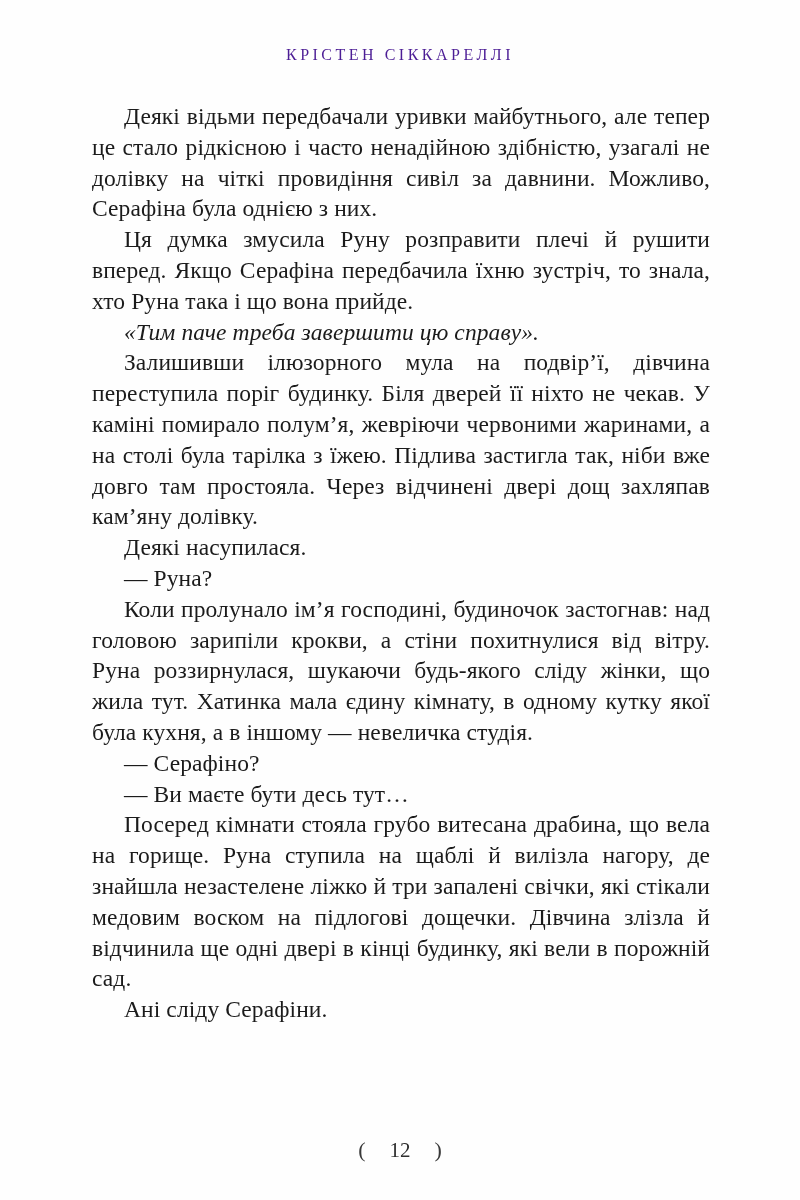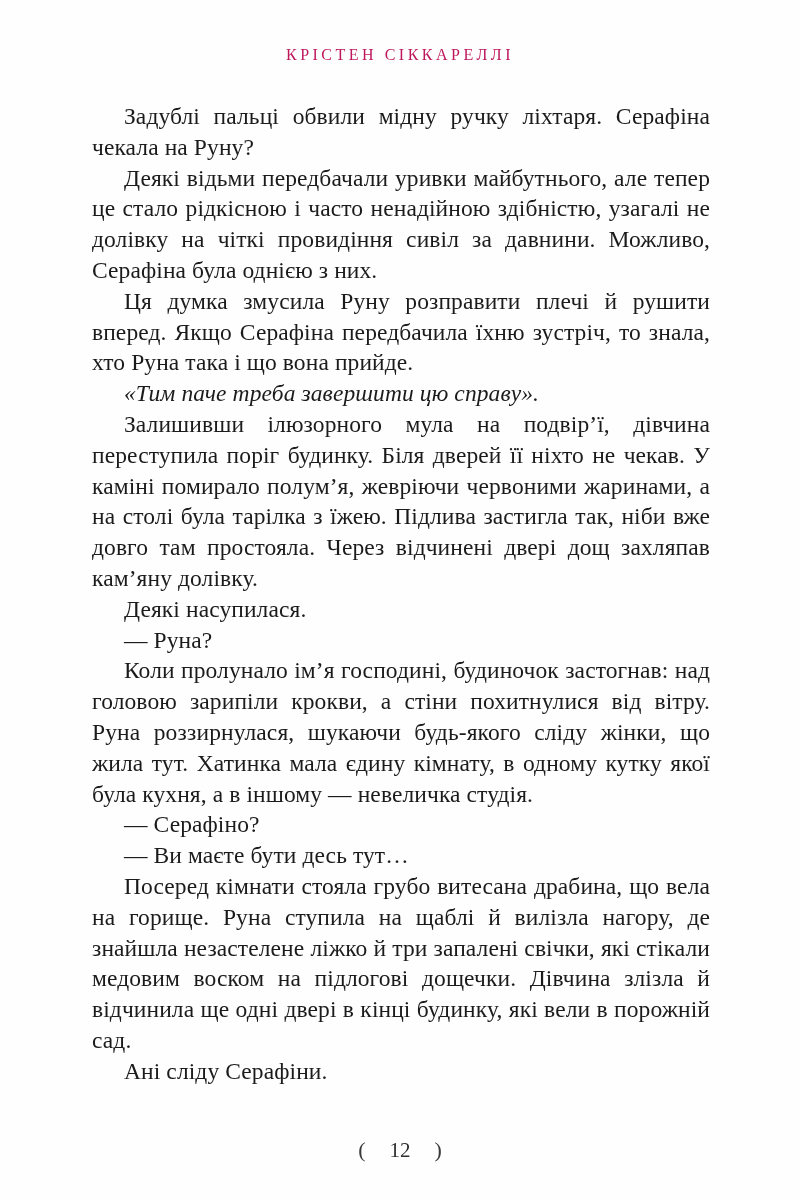--- a/index.html
+++ b/index.html
@@ -18,21 +18,21 @@
   }
   .running-header {
     position: absolute;
     top: 46px;
     left: 0;
     width: 100%;
     text-align: center;
     font-size: 16px;
     font-weight: 400;
     letter-spacing: 3.5px;
-    color: #be185d;
+    color: #4c1d95;
     text-transform: uppercase;
   }
   .page-body {
     position: absolute;
     top: 101px;
     left: 92px;
     width: 618px;
     hyphens: auto;
     -webkit-hyphens: auto;
   }
@@ -66,21 +66,20 @@
 </style>
 </head>
 <body>
 
 <div class="page">
 
   <header class="running-header">КРІСТЕН СІККАРЕЛЛІ</header>
 
   <main class="page-body">
 
-  <p class="para">Задублі пальці обвили мідну ручку ліхтаря. Серафіна чекала на Руну?</p>
       <p class="para">Деякі відьми передбачали уривки майбутнього, але тепер це стало рідкісною і часто ненадійною здібністю, узагалі не долівку на чіткі провидіння сивіл за давнини. Можливо, Серафіна була однією з них.</p>
       <p class="para">Ця думка змусила Руну розправити плечі й рушити вперед. Якщо Серафіна передбачила їхню зустріч, то знала, хто Руна така і що вона прийде.</p>
       <p class="para italic">«Тим паче треба завершити цю справу».</p>
       <p class="para">Залишивши ілюзорного мула на подвір’ї, дівчина переступила поріг будинку. Біля дверей її ніхто не чекав. У каміні помирало полум’я, жевріючи червоними жаринами, а на столі була тарілка з їжею. Підлива застигла так, ніби вже довго там простояла. Через відчинені двері дощ захляпав кам’яну долівку.</p>
       <p class="para">Деякі насупилася.</p>
       <p class="para">— Руна?</p>
       <p class="para">Коли пролунало ім’я господині, будиночок застогнав: над головою зарипіли крокви, а стіни похитнулися від вітру. Руна роззирнулася, шукаючи будь-якого сліду жінки, що жила тут. Хатинка мала єдину кімнату, в одному кутку якої була кухня, а в іншому — невеличка студія.</p>
       <p class="para">— Серафіно?</p>
       <p class="para">— Ви маєте бути десь тут…</p>
       <p class="para">Посеред кімнати стояла грубо витесана драбина, що вела на горище. Руна ступила на щаблі й вилізла нагору, де знайшла незастелене ліжко й три запалені свічки, які стікали медовим воском на підлогові дощечки. Дівчина злізла й відчинила ще одні двері в кінці будинку, які вели в порожній сад.</p>

